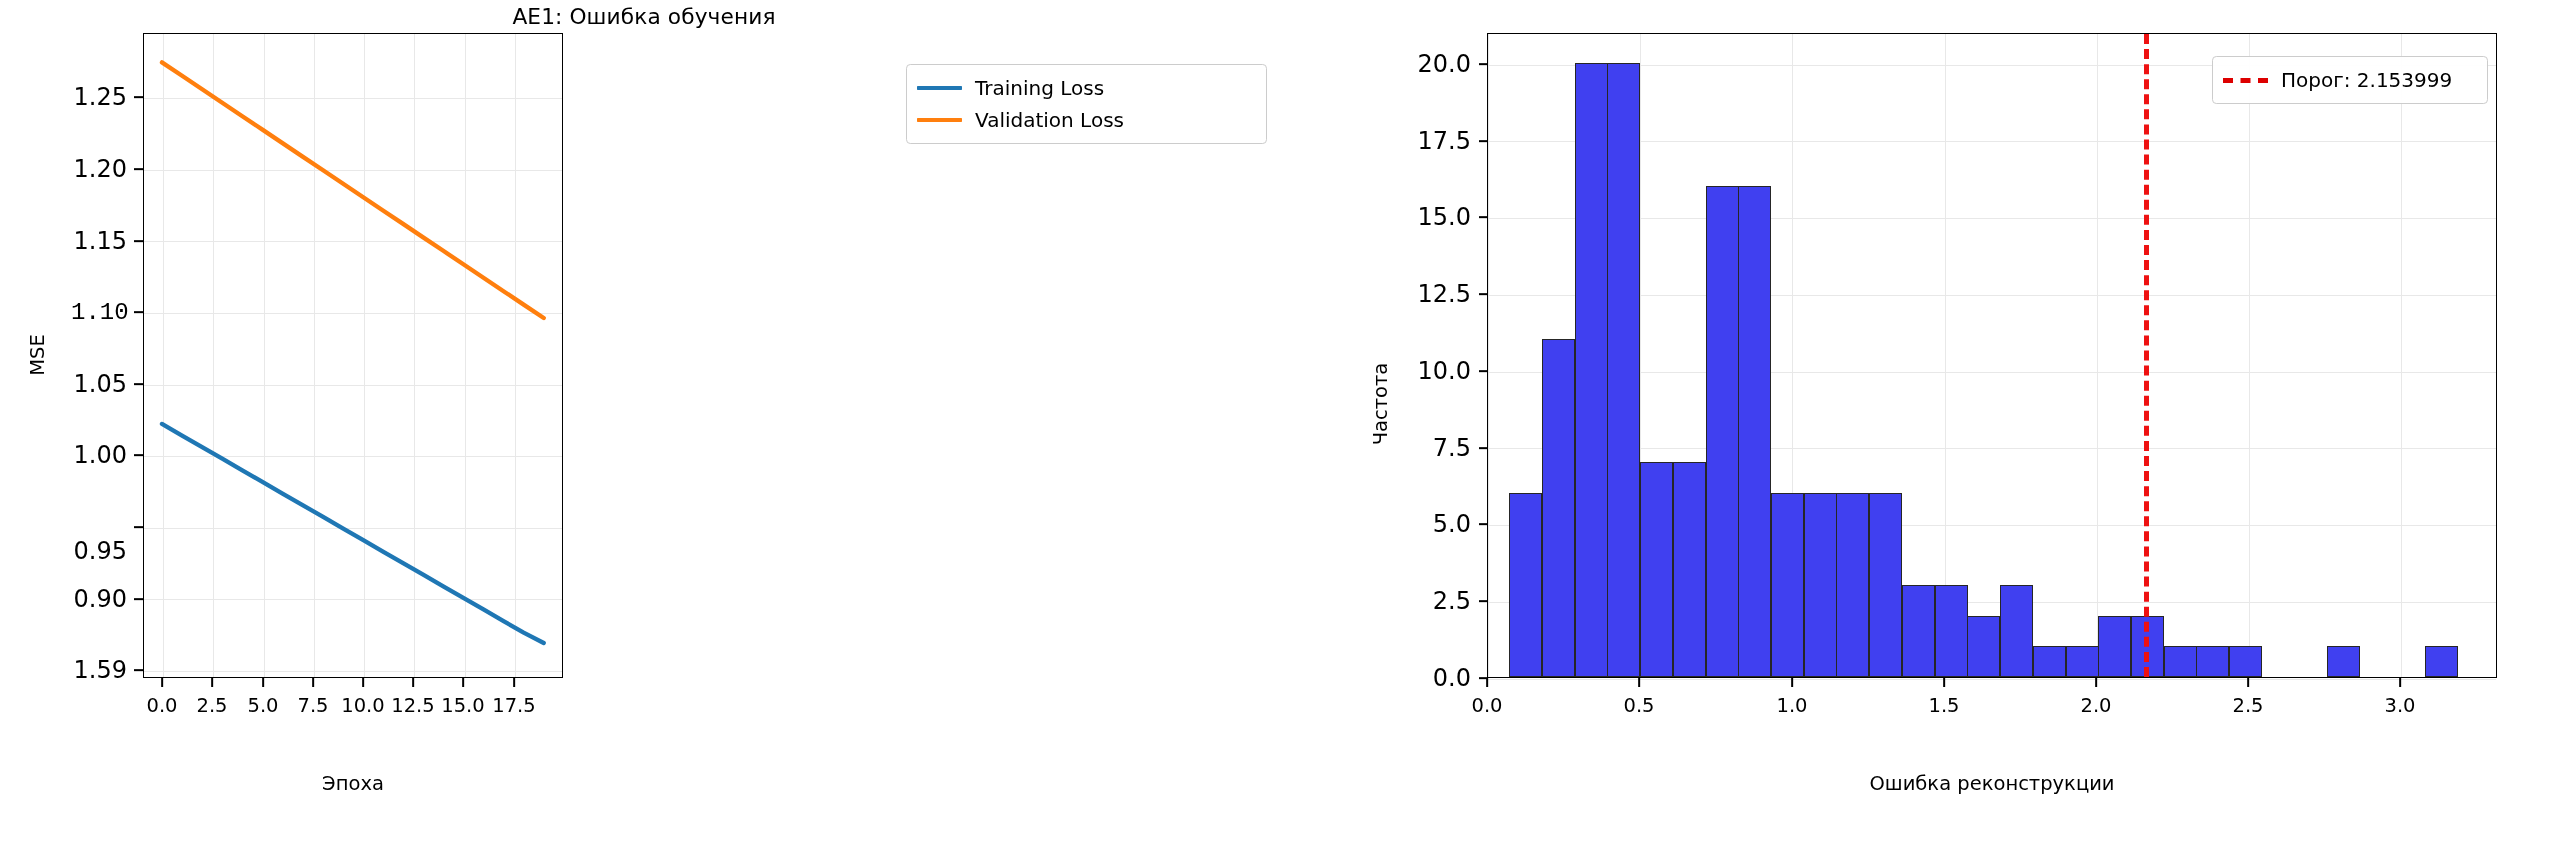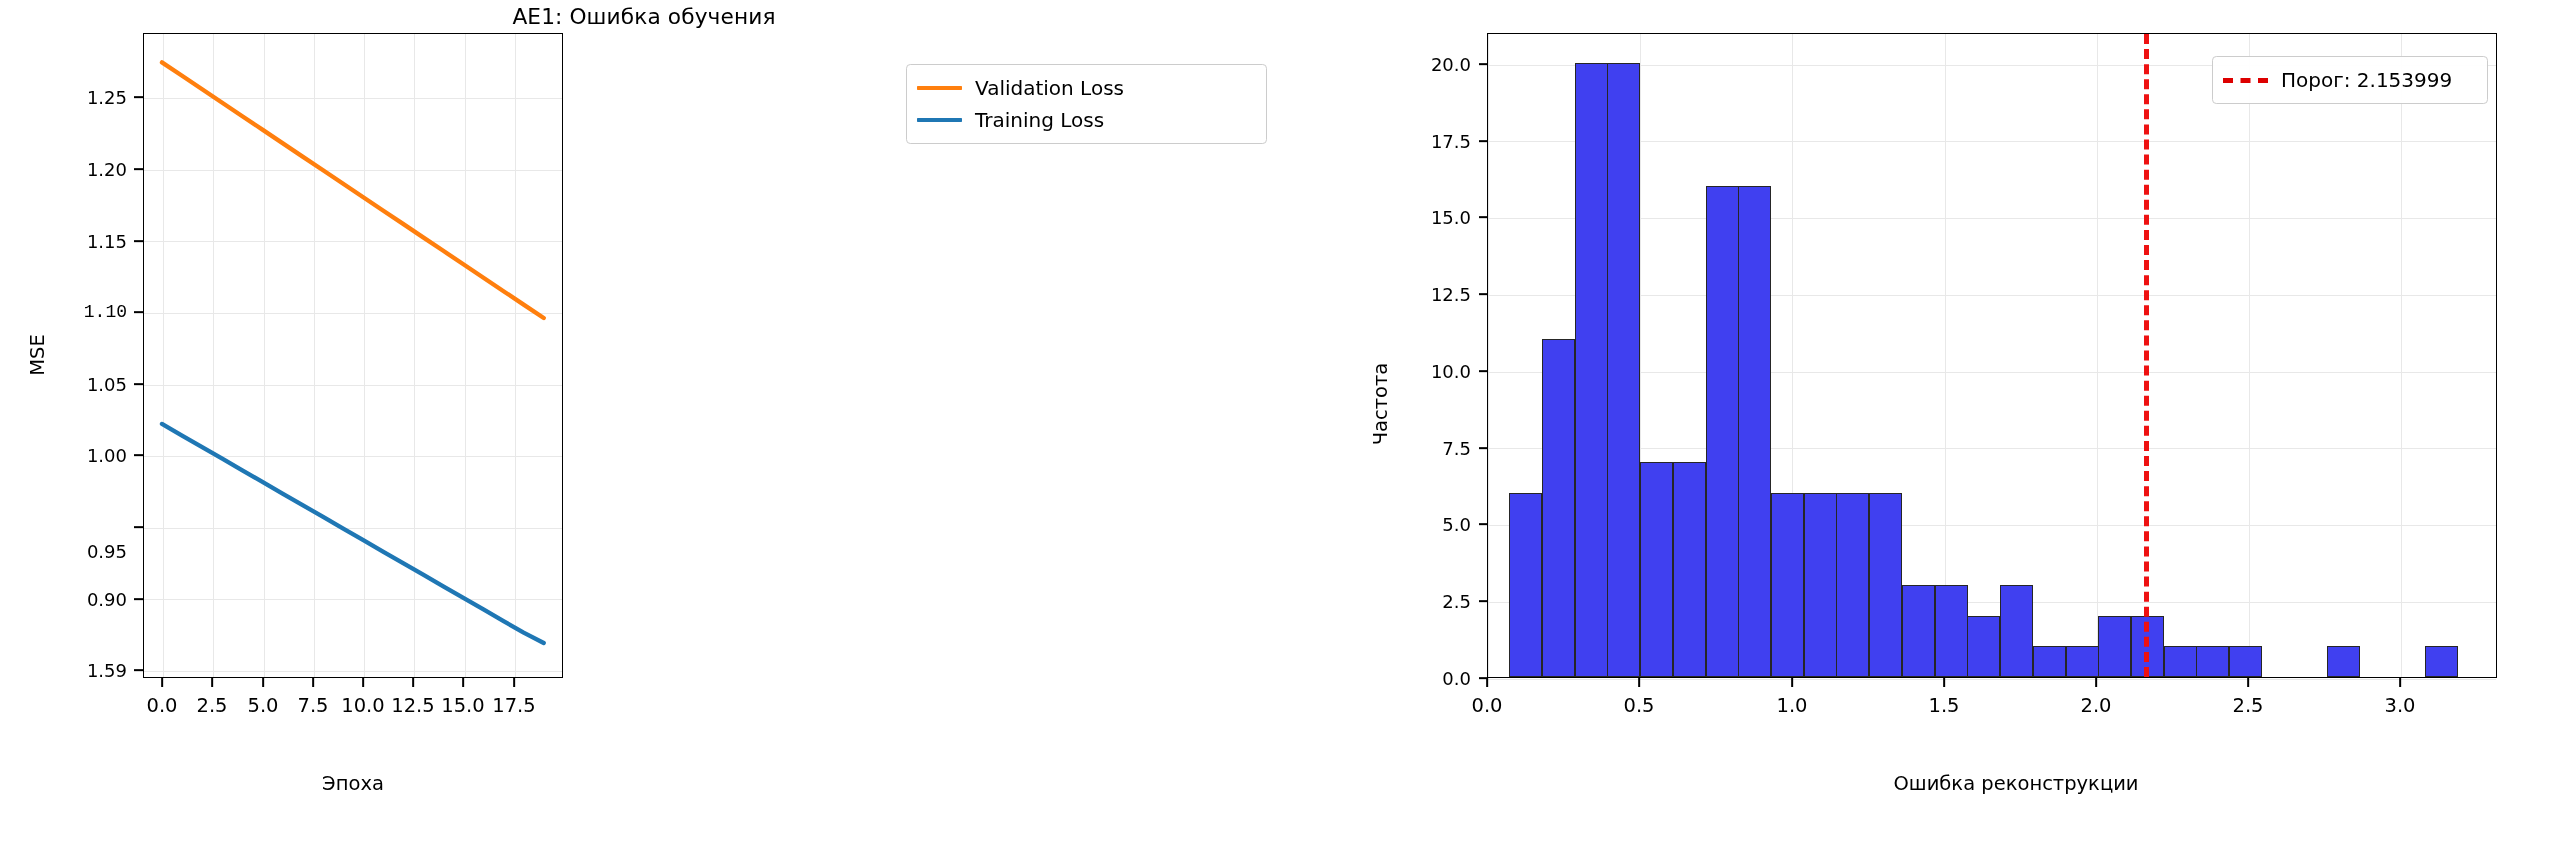--- a/index.html
+++ b/index.html
@@ -21,21 +21,21 @@
     position:absolute;background:#ffffff;
     border:1.7px solid #000000;box-sizing:border-box;
   }
   
 
   .gridline-h,.gridline-v{position:absolute;background:#e8e8e8;}
   .gridline-h{left:0;right:0;height:1.2px;}
   .gridline-v{top:0;bottom:0;width:1.2px;}
 
   .ytick-label{
-    position:absolute;text-align:right;font-size:18px;color:#000;
+    position:absolute;text-align:right;font-size:24px;color:#000;
     transform:translateY(-50%);white-space:nowrap;
   }
   .xtick-label{
     position:absolute;text-align:center;font-size:19.5px;color:#000;
     transform:translateX(-50%);white-space:nowrap;
   }
   .tickmark-y{position:absolute;width:8.7px;height:1.7px;background:#000;transform:translateY(-50%);}
   .tickmark-x{position:absolute;height:8.7px;width:1.7px;background:#000;transform:translateX(-50%);}
 
   .axis-label-x{
@@ -140,26 +140,26 @@
           <polyline points="224.45,86.28 252.30,104.94 280.15,123.59 308.00,142.25 335.84,160.90 363.69,179.55 391.54,198.21 419.38,216.86 447.23,235.51 475.08,254.17 502.92,272.82 530.77,291.48 558.62,310.13 586.46,328.78 614.31,347.44 642.16,366.09 670.00,384.74 697.85,403.40 725.70,422.05 753.55,440.51" fill="none" stroke="#ff7f0e" stroke-width="6" stroke-linecap="round" stroke-linejoin="round"></polyline>
         </svg>
       </div>
 
     <div class="axis-label-x" id="left-xlabel" style="left:353px;top:772px;">Эпоха</div>
 
     <div class="axis-label-y" id="left-ylabel" style="left:26px;top:355px;">MSE</div>
 
     <div class="legend" id="left-legend" style="left:906px;top:64px;width:361px;">
       <div class="legend-row">
+        <span class="legend-swatch" style="background:#1f77b4;"></span>
+        <span class="legend-text">Training Loss</span>
+      </div>
+      <div class="legend-row">
         <span class="legend-swatch" style="background:#ff7f0e;"></span>
         <span class="legend-text">Validation Loss</span>
-      </div>
-      <div class="legend-row">
-        <span class="legend-swatch" style="background:#1f77b4;"></span>
-        <span class="legend-text">Training Loss</span>
       </div>
     </div>
   </div>
 
   <div class="panel panel-right">
 
 
     <div id="axes-right" class="axes" style="left:199px;top:33px;width:1010px;height:645px;">
         <div class="gridline-h" style="left:0px;top:645px;"></div>
         <div class="gridline-h" style="left:0px;top:568px;"></div>
@@ -233,21 +233,21 @@
         <div class="tickmark-x" style="left:656px;top:678px;"></div>
         <div class="xtick-label" style="left:656px;top:694px;">1.5</div>
         <div class="tickmark-x" style="left:808px;top:678px;"></div>
         <div class="xtick-label" style="left:808px;top:694px;">2.0</div>
         <div class="tickmark-x" style="left:960px;top:678px;"></div>
         <div class="xtick-label" style="left:960px;top:694px;">2.5</div>
         <div class="tickmark-x" style="left:1112px;top:678px;"></div>
         <div class="xtick-label" style="left:1112px;top:694px;">3.0</div>
       </div>
 
-    <div class="axis-label-x" id="right-xlabel" style="left:728px;top:772px;text-align:right;">Ошибка реконструкции</div>
+    <div class="axis-label-x" id="right-xlabel" style="left:704px;top:772px;text-align:right;">Ошибка реконструкции</div>
 
     <div class="axis-label-y" id="right-ylabel" style="left:81px;top:404px;">Частота</div>
 
     <div class="legend" id="right-legend" style="left:924px;top:56px;width:276px;">
       <div class="legend-row">
         <span class="legend-swatch-dashed"></span>
         <span class="legend-text">Порог: 2.153999</span>
       </div>
     </div>
   </div>

